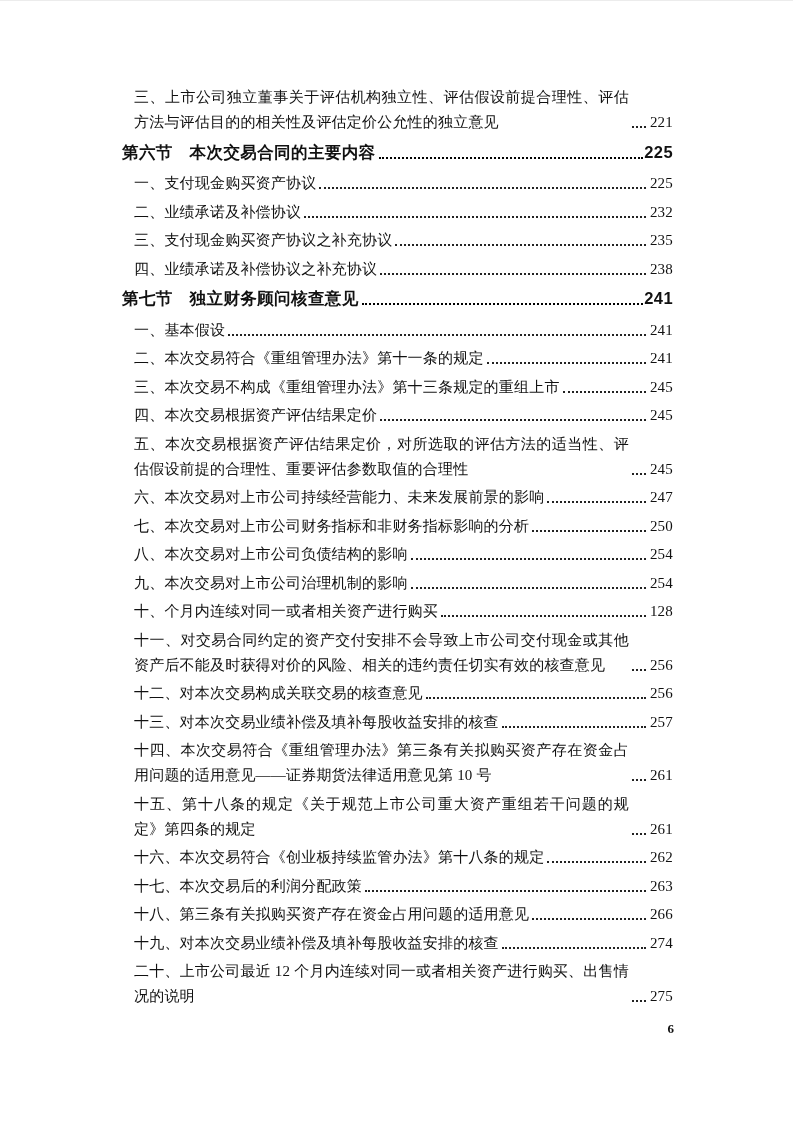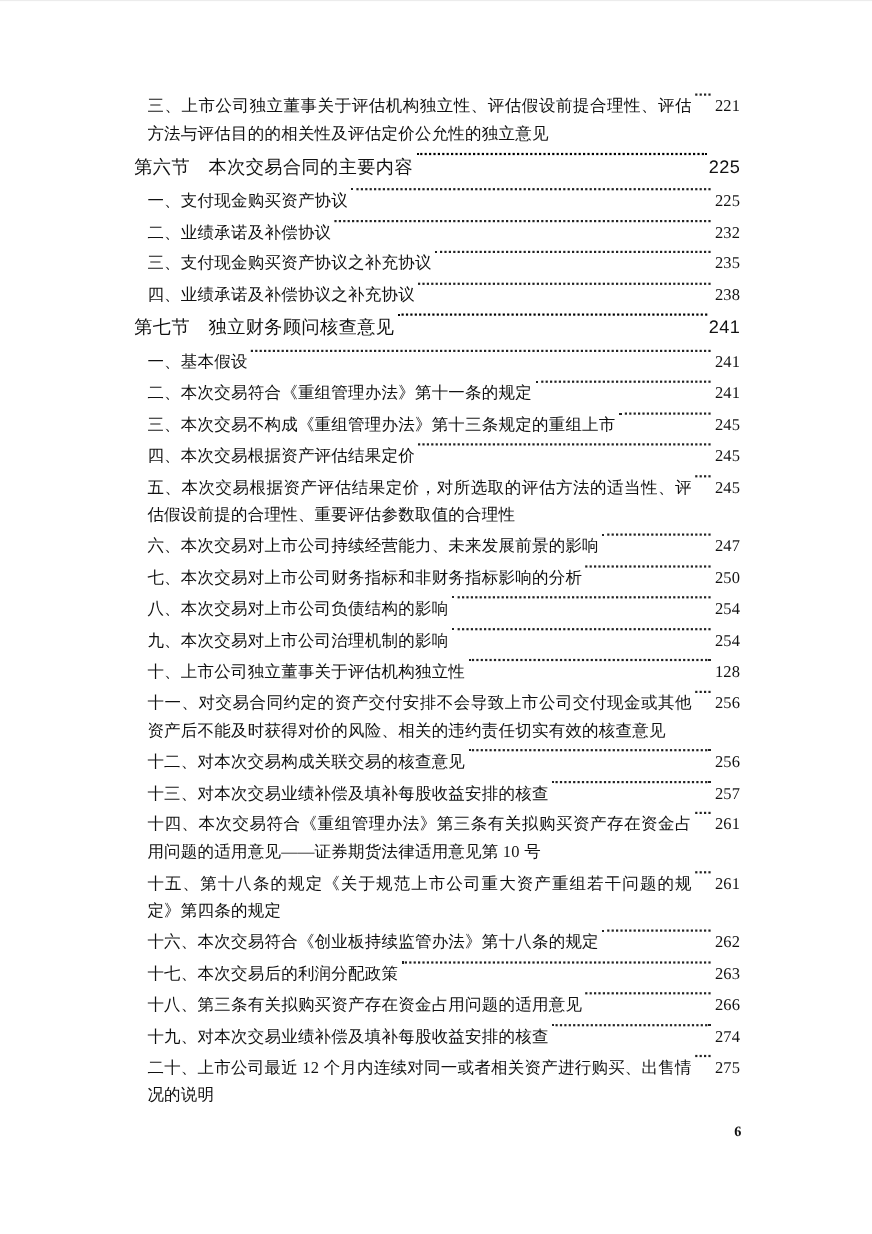--- a/index.html
+++ b/index.html
@@ -19,21 +19,21 @@
     box-sizing: border-box;
   }
   .toc {
     position: absolute;
     top: 84px;
     left: 122px;
     width: 551px;
   }
   .entry {
     display: flex;
-    align-items: flex-start;
+    align-items: flex-end;
     font-size: 15px;
     line-height: 25px;
     margin-bottom: 3.5px;
     letter-spacing: 0.2px;
   }
   .entry.item {
     padding-left: 12px;
   }
   .entry .text {
     flex: 0 1 auto;
@@ -44,21 +44,21 @@
     min-width: 14px;
     border-bottom: 2px dotted #222222;
     margin: 0 4px 7px 3px;
   }
   .entry .pagenum {
     flex: 0 0 auto;
     white-space: nowrap;
   }
   .entry.chapter {
     font-family: "Liberation Sans", "DejaVu Sans", sans-serif;
-    font-weight: normal;
+    font-weight: bold;
     font-size: 16.5px;
     line-height: 26px;
     margin-top: 3px;
     margin-bottom: 6.5px;
     letter-spacing: 0.4px;
   }
   .entry.chapter .leader {
     border-bottom: 2.5px dotted #000000;
     margin-right: 1px;
     margin-bottom: 6px;
@@ -152,21 +152,21 @@
         <span class="text">八、本次交易对上市公司负债结构的影响</span>
         <span class="leader"></span>
         <span class="pagenum">254</span>
       </div>
       <div class="entry item">
         <span class="text">九、本次交易对上市公司治理机制的影响</span>
         <span class="leader"></span>
         <span class="pagenum">254</span>
       </div>
       <div class="entry item">
-        <span class="text">十、上市公司独立董事关于评估机构独立性</span>
+        <span class="text">十、个月内连续对同一或者相关资产进行购买</span>
         <span class="leader"></span>
         <span class="pagenum">128</span>
       </div>
       <div class="entry item">
         <span class="text">十一、对交易合同约定的资产交付安排不会导致上市公司交付现金或其他资产后不能及时获得对价的风险、相关的违约责任切实有效的核查意见</span>
         <span class="leader"></span>
         <span class="pagenum">256</span>
       </div>
       <div class="entry item">
         <span class="text">十二、对本次交易构成关联交易的核查意见</span>

